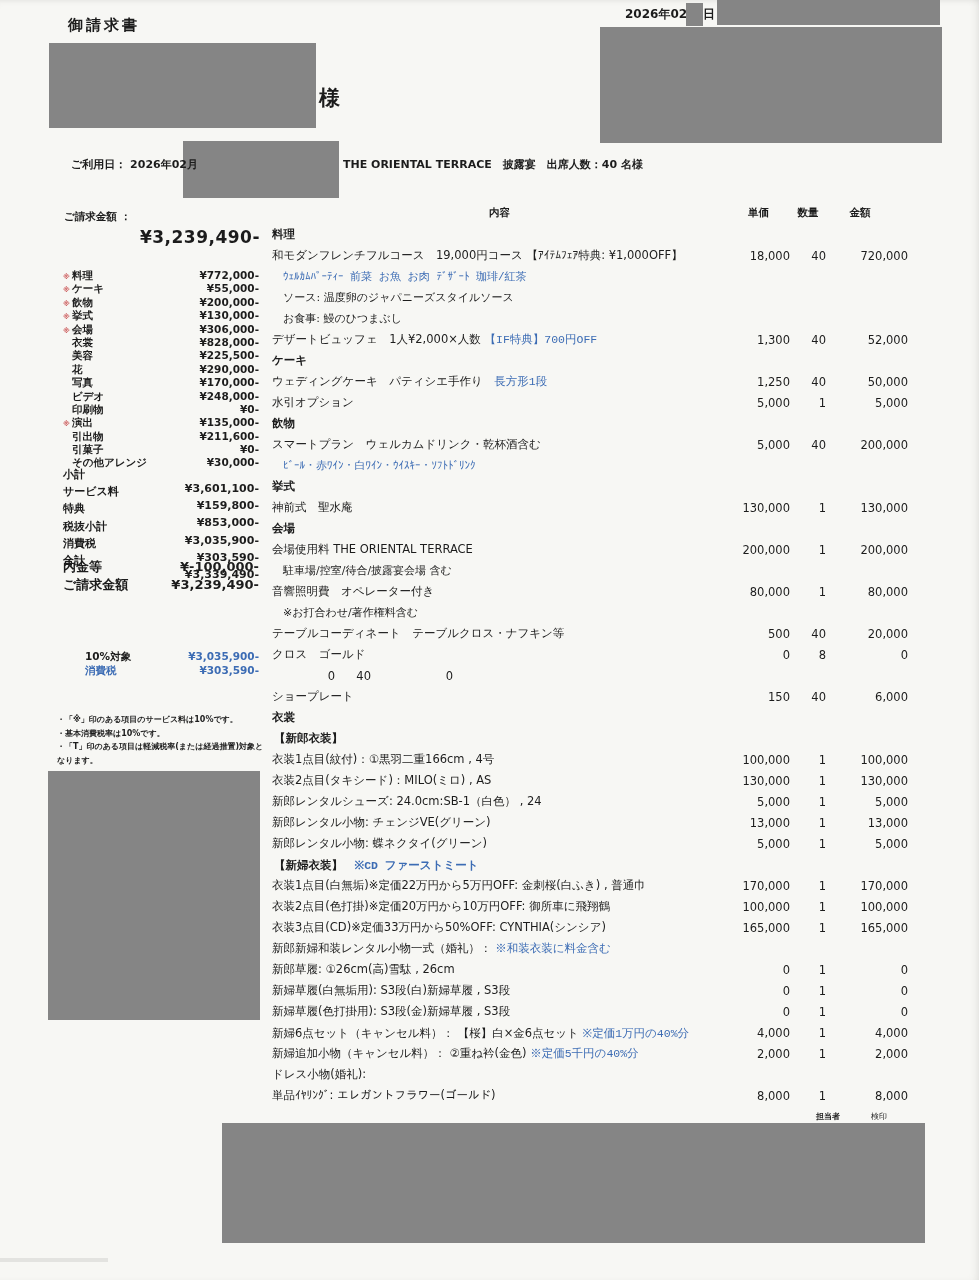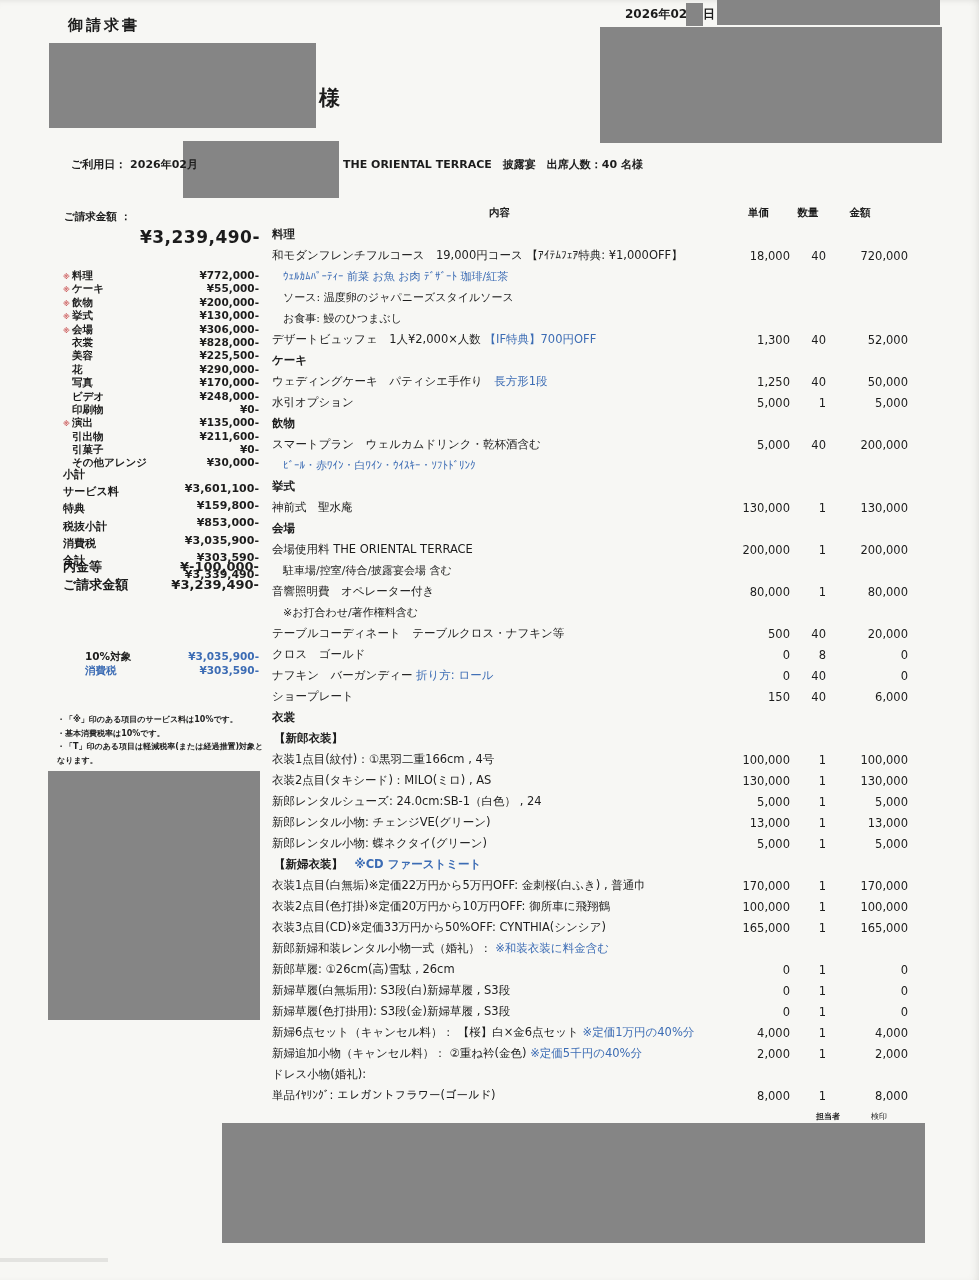--- a/index.html
+++ b/index.html
@@ -51,21 +51,21 @@
   #table-header .h-amount { width:82px; text-align:center; padding-right:14px; }
   #invoice-table-rows { position:absolute; left:272px; top:224px; width:636px; }
   .trow { display:flex; align-items:center; height:21px; font-size:11.5px; }
   .trow .c-content { width:455px; overflow:hidden; white-space:nowrap; font-weight:500; }
   .trow .c-unit { width:63px; text-align:right; font-weight:500; }
   .trow .c-qty { width:36px; text-align:right; font-weight:500; }
   .trow .c-amount { width:82px; text-align:right; font-weight:500; }
   .trow.section .c-content { font-weight:700; font-size:11.5px; }
   .trow.group .c-content { font-weight:700; padding-left:2px; }
   .trow.sub .c-content { padding-left:11px; font-size:11px; }
-  .blue { color:#3c6cb4; }
+  .blue { color:#3c6cb4;font-family:Liberation Mono, monospace; }
 
   #staff-label { left:816px; top:1111px; font-size:8px; font-weight:700; }
   #seal-label { left:871px; top:1111px; font-size:8px; font-weight:400; }
   #scan-artifact { position:absolute; left:0; top:1258px; width:108px; height:4px; background:#e3e3e0; }
 </style>
 </head>
 <body>
 
 <div id="page">
 
@@ -353,21 +353,20 @@
         <span class="c-qty">40</span>
         <span class="c-amount">20,000</span>
       </div>
       <div class="trow item">
         <span class="c-content"><span>クロス　ゴールド</span></span>
         <span class="c-unit">0</span>
         <span class="c-qty">8</span>
         <span class="c-amount">0</span>
       </div>
       <div class="trow item">
-        <span class="c-content"><span>ナフキン　バーガンディー </span><span class="blue">折り方: ロール</span></span>
         <span class="c-unit">0</span>
         <span class="c-qty">40</span>
         <span class="c-amount">0</span>
       </div>
       <div class="trow item">
         <span class="c-content"><span>ショープレート</span></span>
         <span class="c-unit">150</span>
         <span class="c-qty">40</span>
         <span class="c-amount">6,000</span>
       </div>

